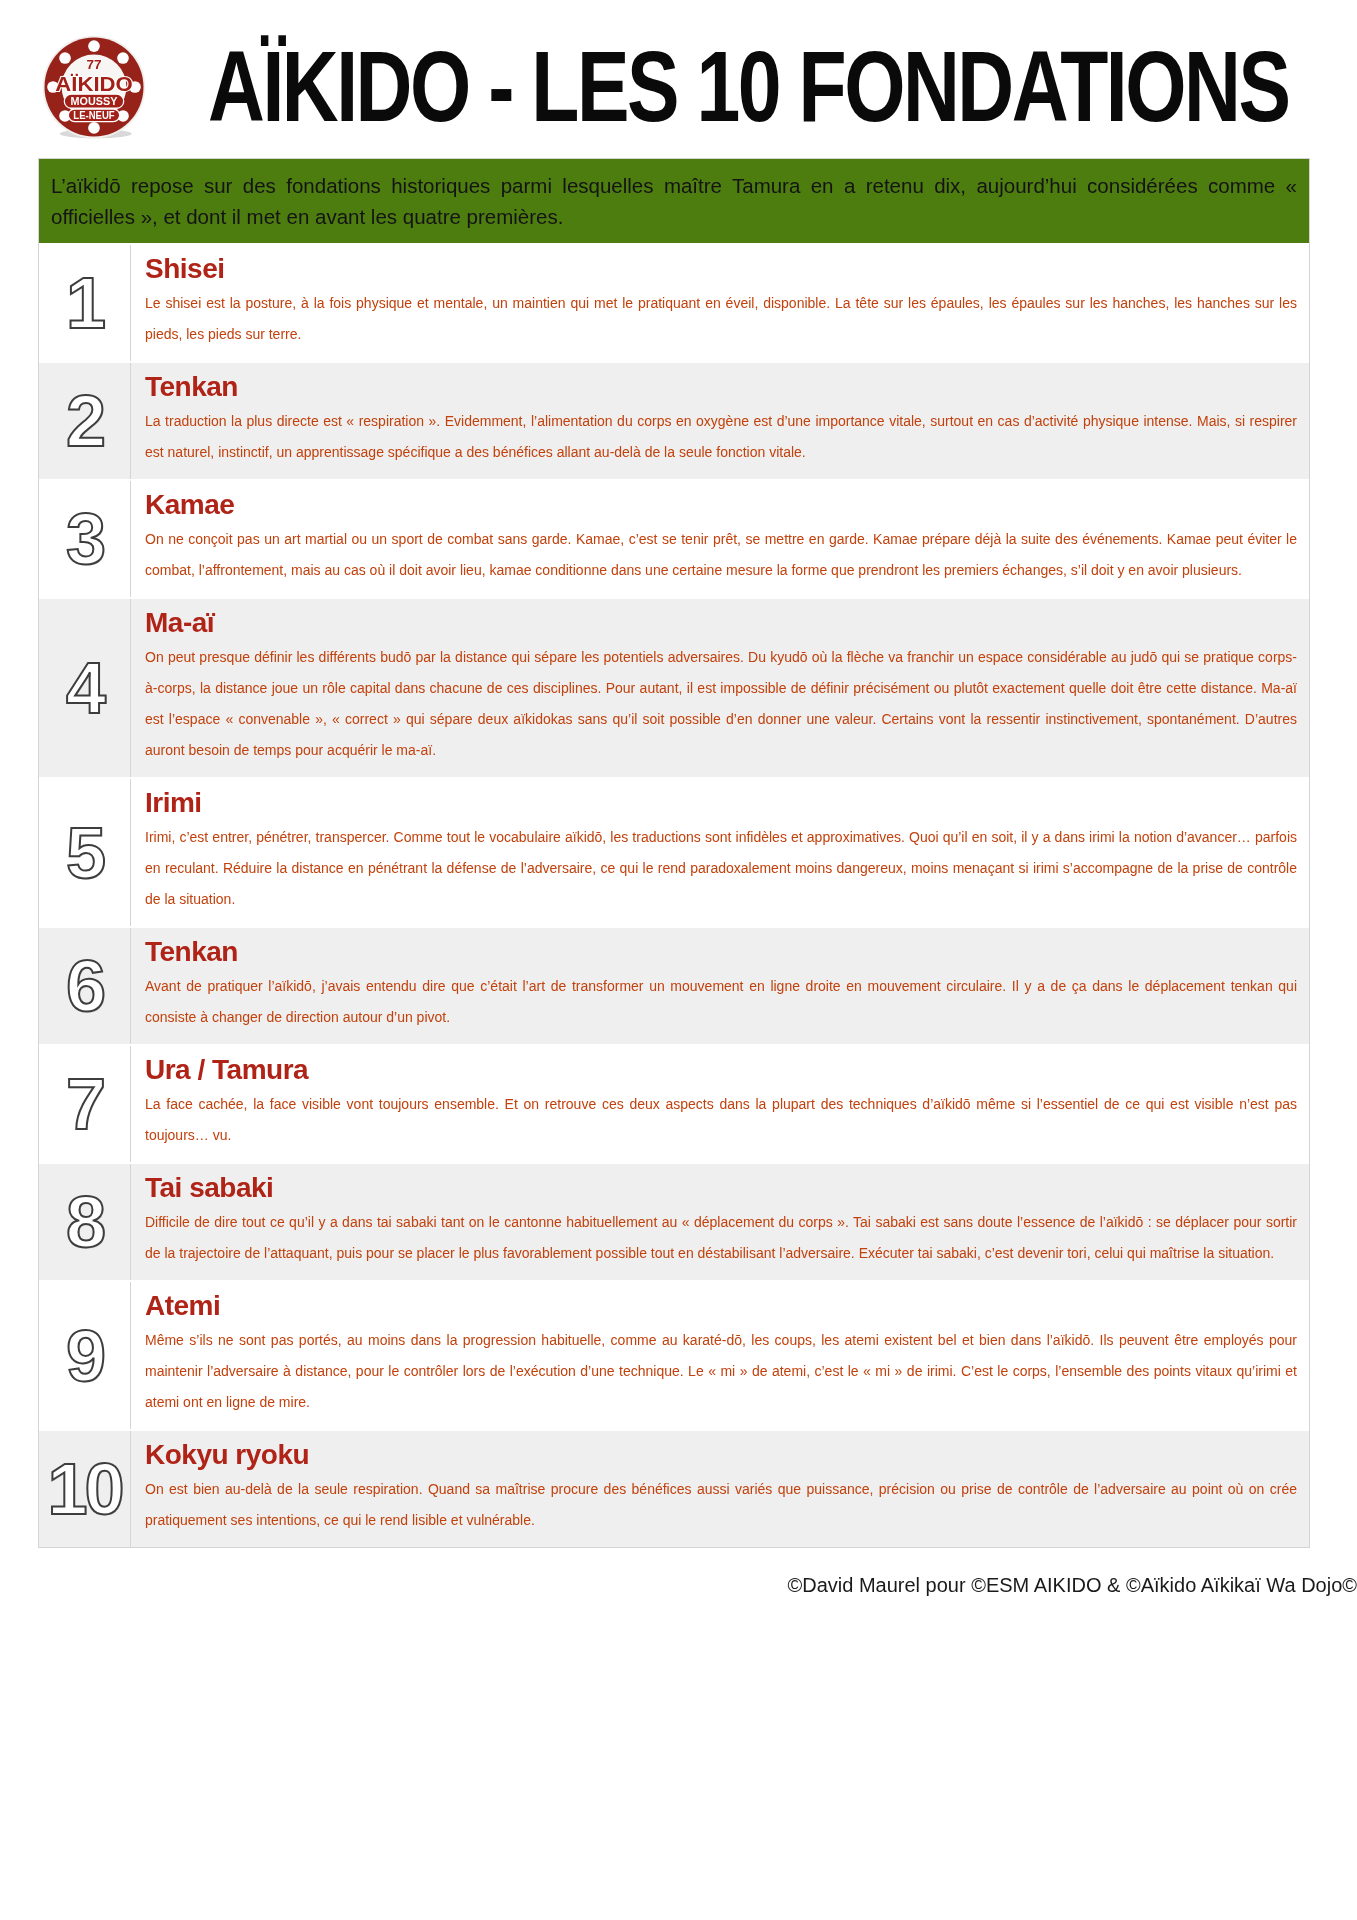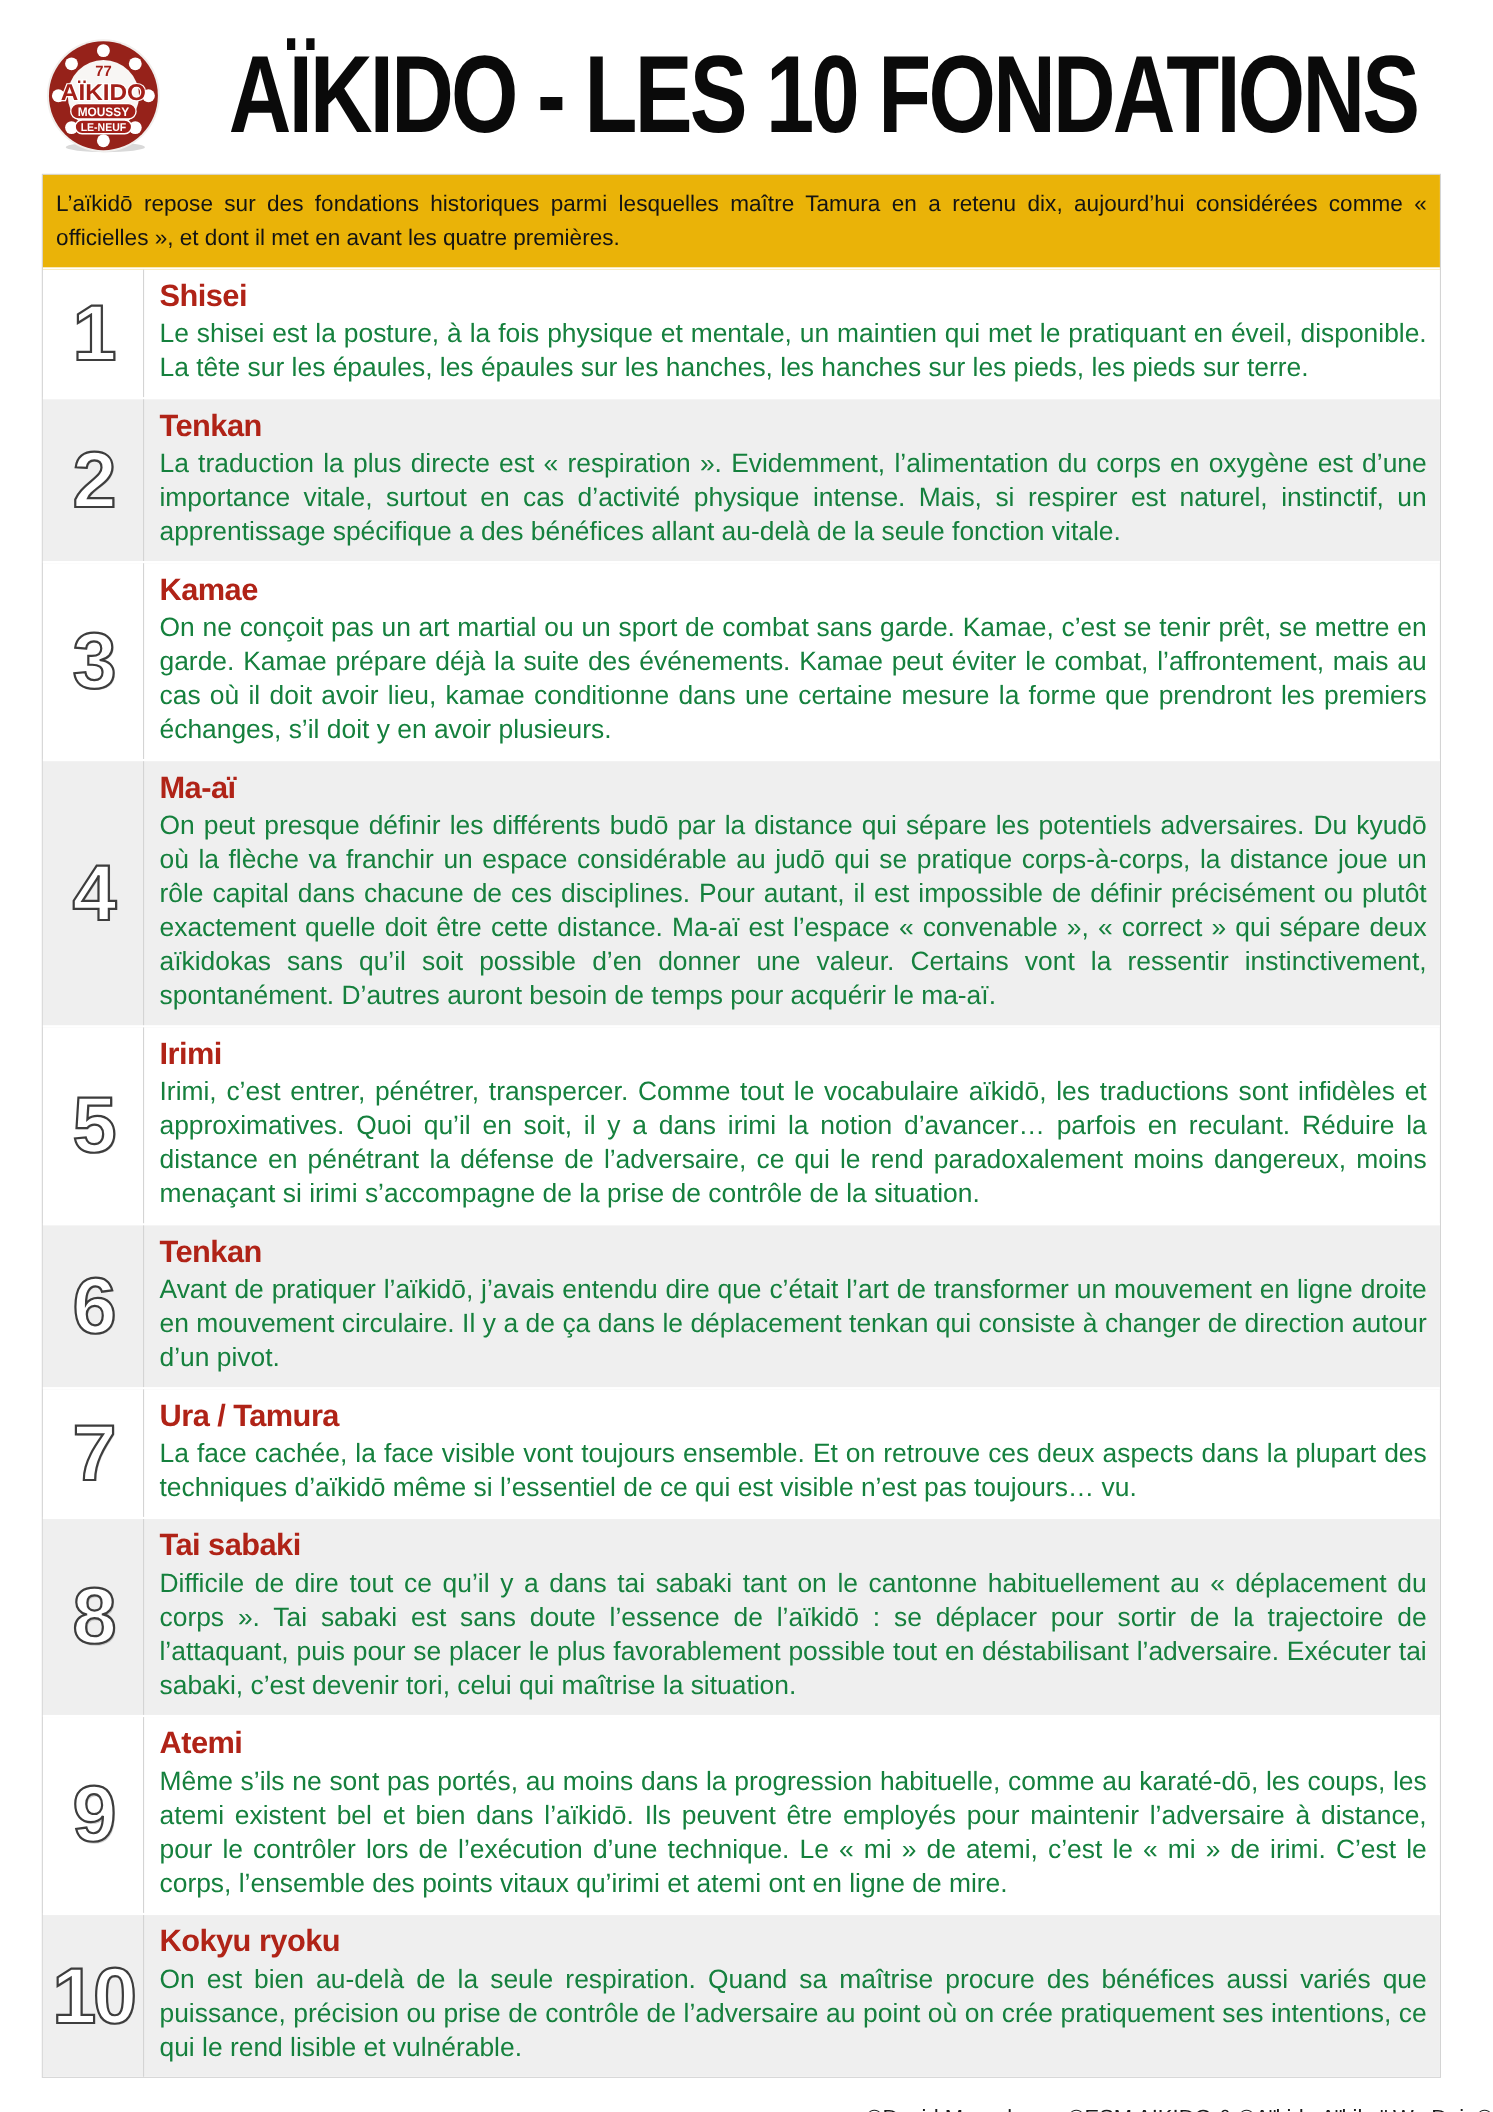--- a/index.html
+++ b/index.html
@@ -37,21 +37,21 @@
     transform-origin: left center;
     line-height: 1;
   }
 
   
   .table {
     margin: 0 47px 0 38px;
     border: 1px solid #d4d4d4;
   }
   .intro {
-    background: #eab308;
+    background: #4d7c0f;
     padding: 11px 12px;
     font-size: 20.5px;
     line-height: 31px;
     text-align: justify;
     color: #141414;
     border-bottom: 2px solid #ffffff;
   }
   .row {
     display: flex;
     align-items: stretch;
@@ -82,24 +82,24 @@
   }
   .section-title {
     color: #b02317;
     font-size: 28px;
     font-weight: bold;
     letter-spacing: -0.5px;
     line-height: 32px;
     margin-bottom: 3px;
   }
   .section-text {
-    font-size: 24px;
+    font-size: 14px;
     line-height: 31px;
     text-align: justify;
-    color: #15803d;
+    color: #c2410c;
   }
 
   
   .footer {
     margin-top: 26px;
     text-align: right;
     font-size: 20px;
     color: #1a1a1a;
   }
 </style>

